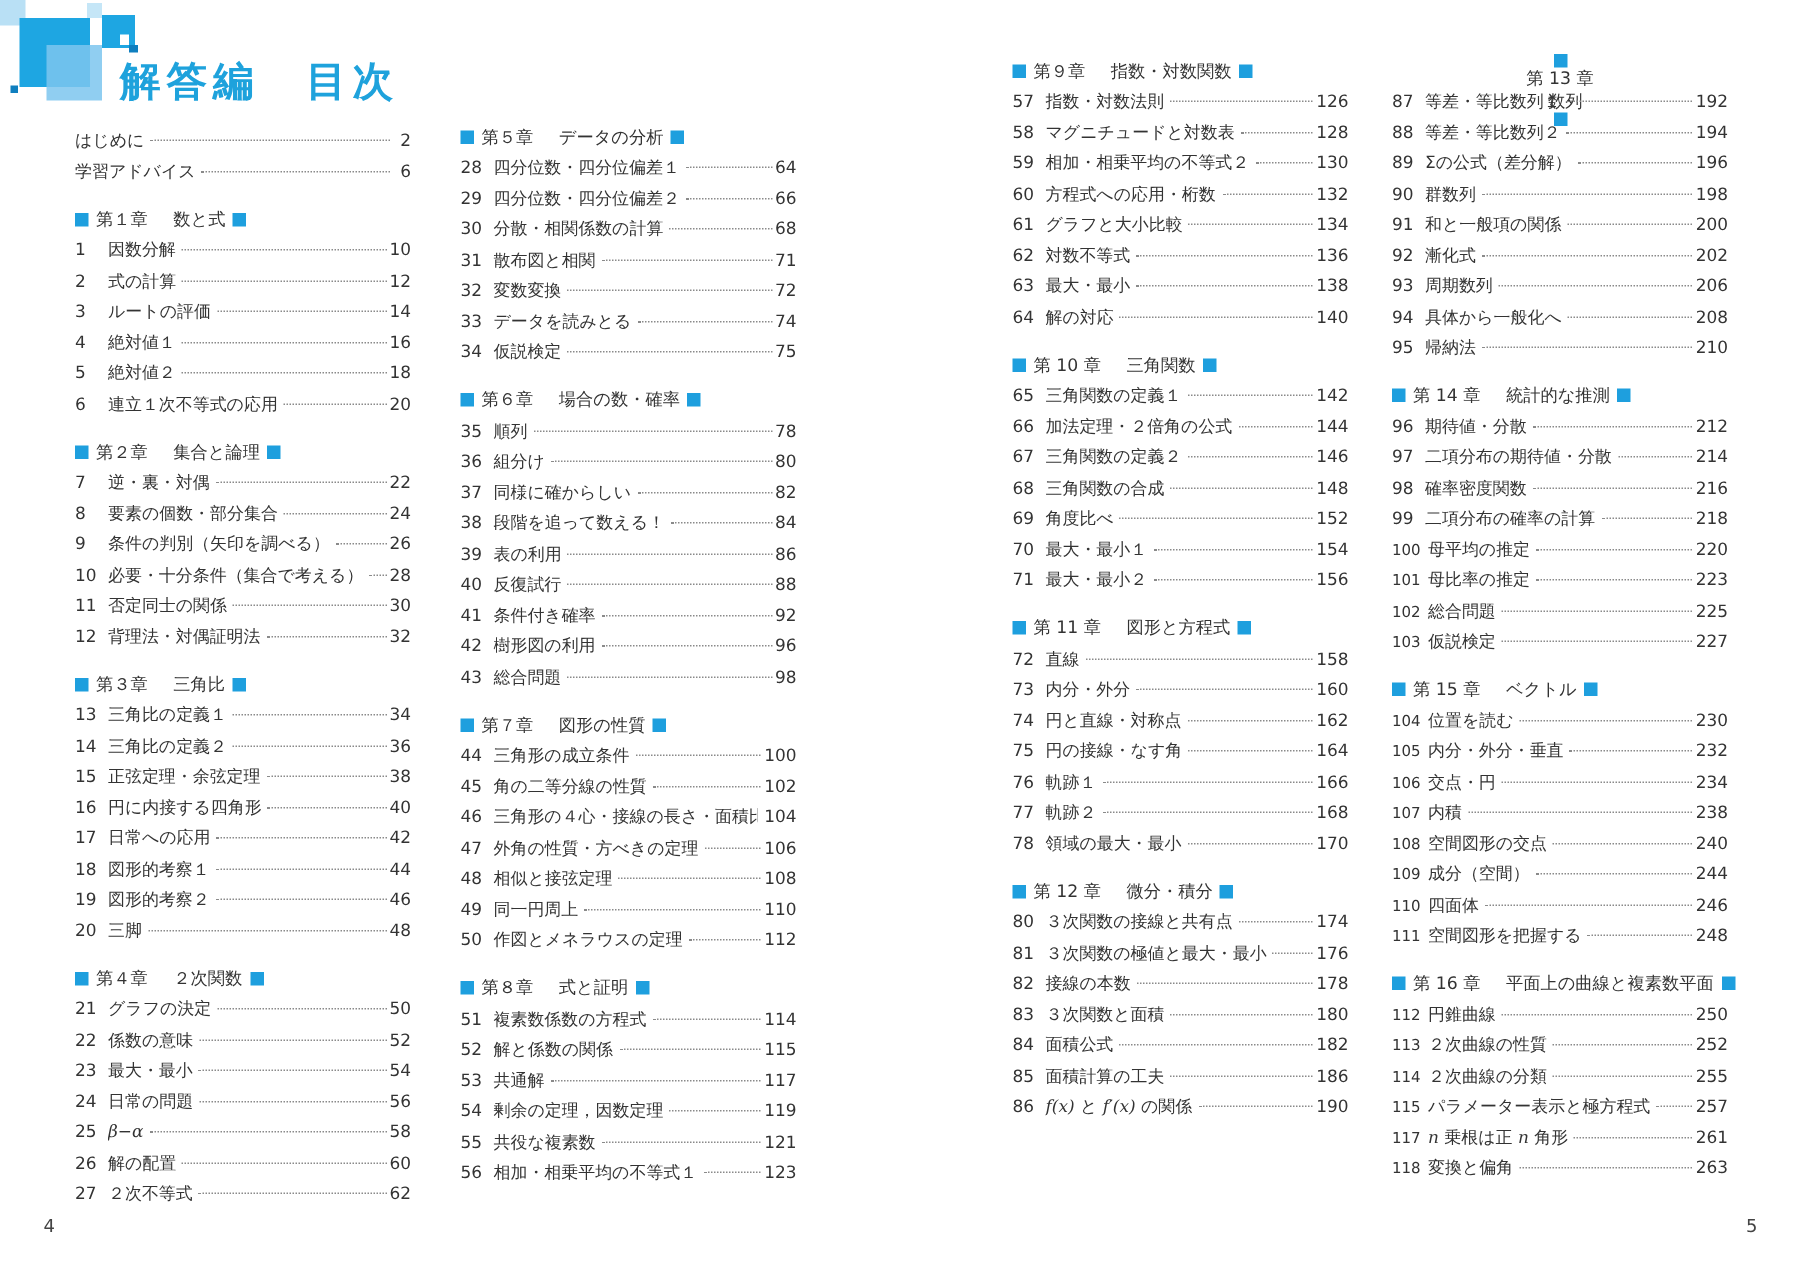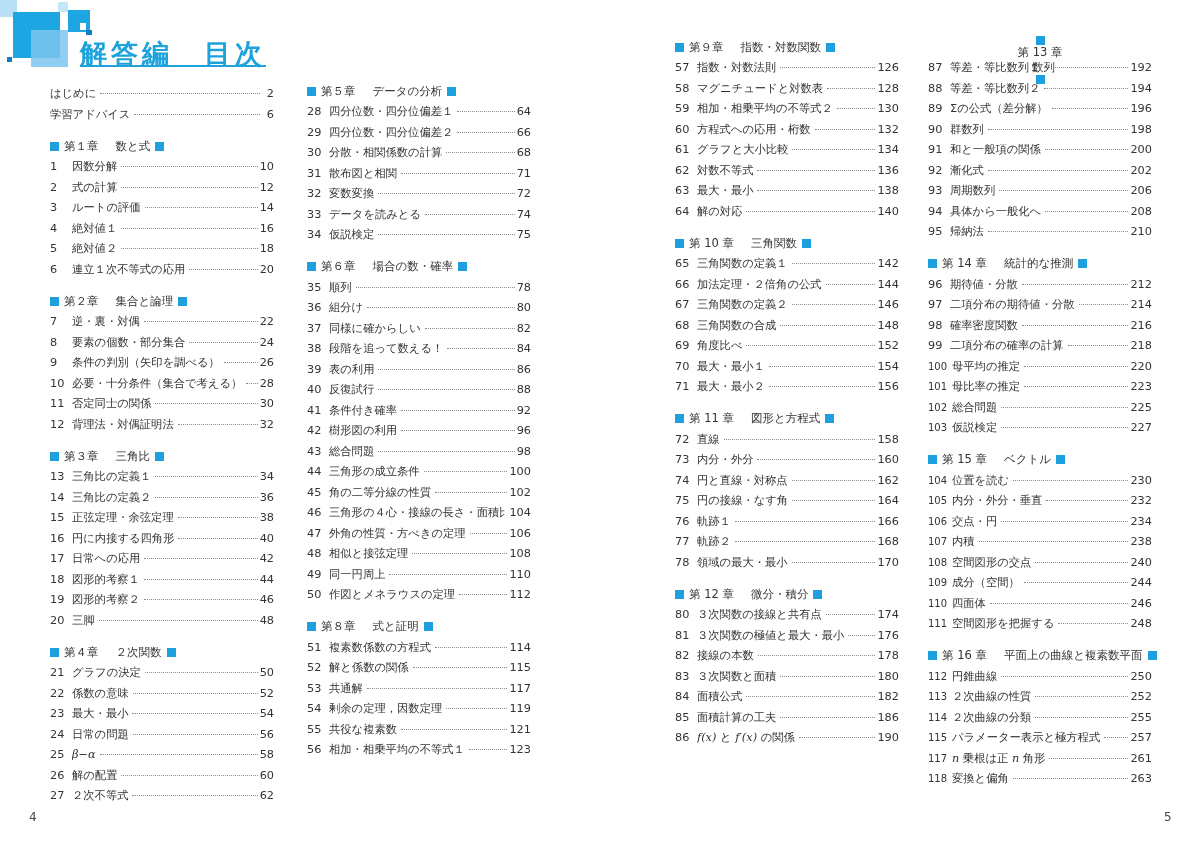--- a/index.html
+++ b/index.html
@@ -3,21 +3,20 @@
 <meta charset="utf-8">
 <style>
   * { box-sizing: border-box; margin: 0; padding: 0; }
   html, body { width: 1200px; height: 850px; background: #ffffff; overflow: hidden; }
   body { position: relative; font-family: "DejaVu Sans", "Liberation Sans", sans-serif; color: #333; }
   .deco { position: absolute; }
   .title {
     position: absolute; left: 80px; top: 36px;
     font-size: 27px; font-weight: bold; color: #1ea2dc; letter-spacing: 4px;
     font-family: "DejaVu Sans", sans-serif;
-    text-decoration: underline;
   }
   .col { position: absolute; width: 224px; }
   .row {
     display: flex; align-items: baseline; height: 20.5px; line-height: 20.5px;
     font-size: 11.3px; color: #333; white-space: nowrap;
   }
   .row .num { width: 22px; flex: 0 0 auto; text-align: left; letter-spacing: 0px; }
   .row .num.w3 { font-size: 10px; width: 24px; }
   .row .lab { flex: 0 1 auto; overflow: hidden; padding-right: 2px; }
   .row .dots {
@@ -353,20 +352,26 @@
         <span class="lab">樹形図の利用</span>
         <span class="dots"></span>
         <span class="pg">96</span>
       </div>
       <div class="row">
         <span class="num">43</span>
         <span class="lab">総合問題</span>
         <span class="dots"></span>
         <span class="pg">98</span>
       </div>
+      <div class="chap">
+        <span class="sq"></span>
+        <span class="ctext">第７章</span>
+        <span class="cname">図形の性質</span>
+        <span class="sq"></span>
+      </div>
       <div class="row">
         <span class="num">44</span>
         <span class="lab">三角形の成立条件</span>
         <span class="dots"></span>
         <span class="pg">100</span>
       </div>
       <div class="row">
         <span class="num">45</span>
         <span class="lab">角の二等分線の性質</span>
         <span class="dots"></span>

